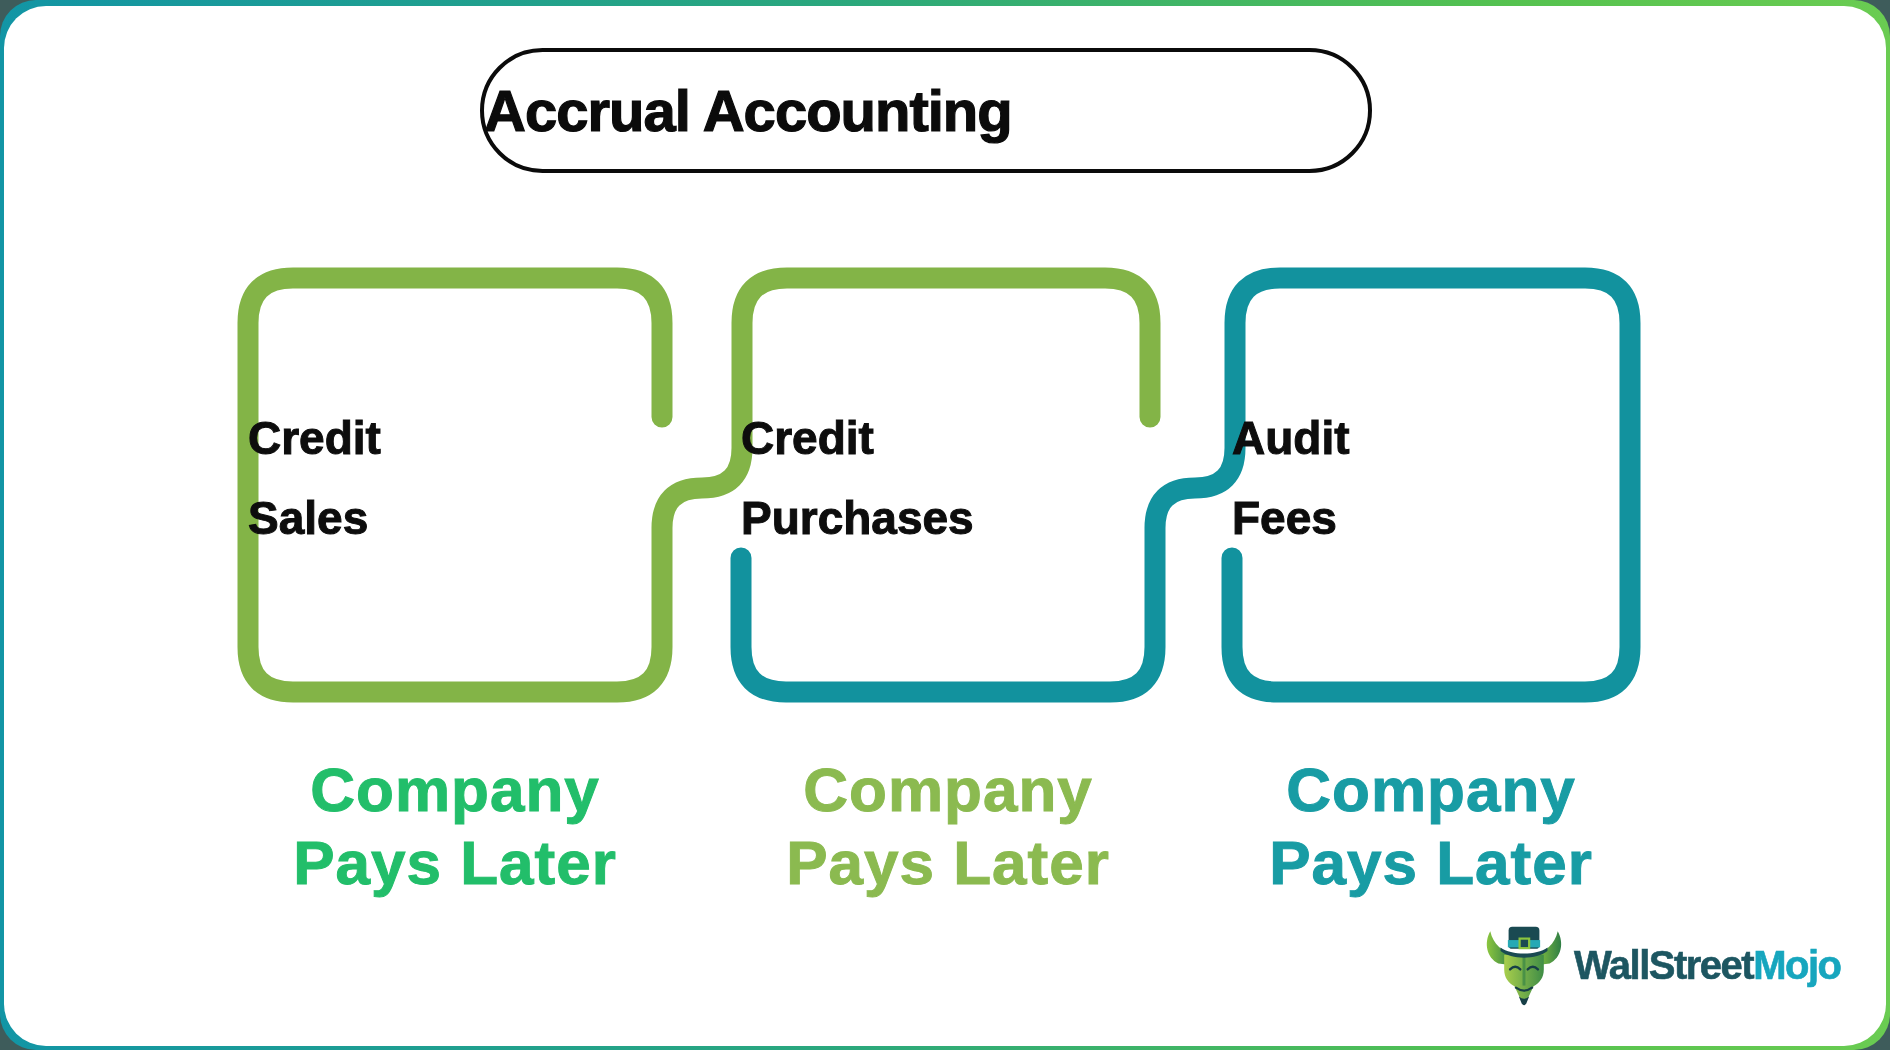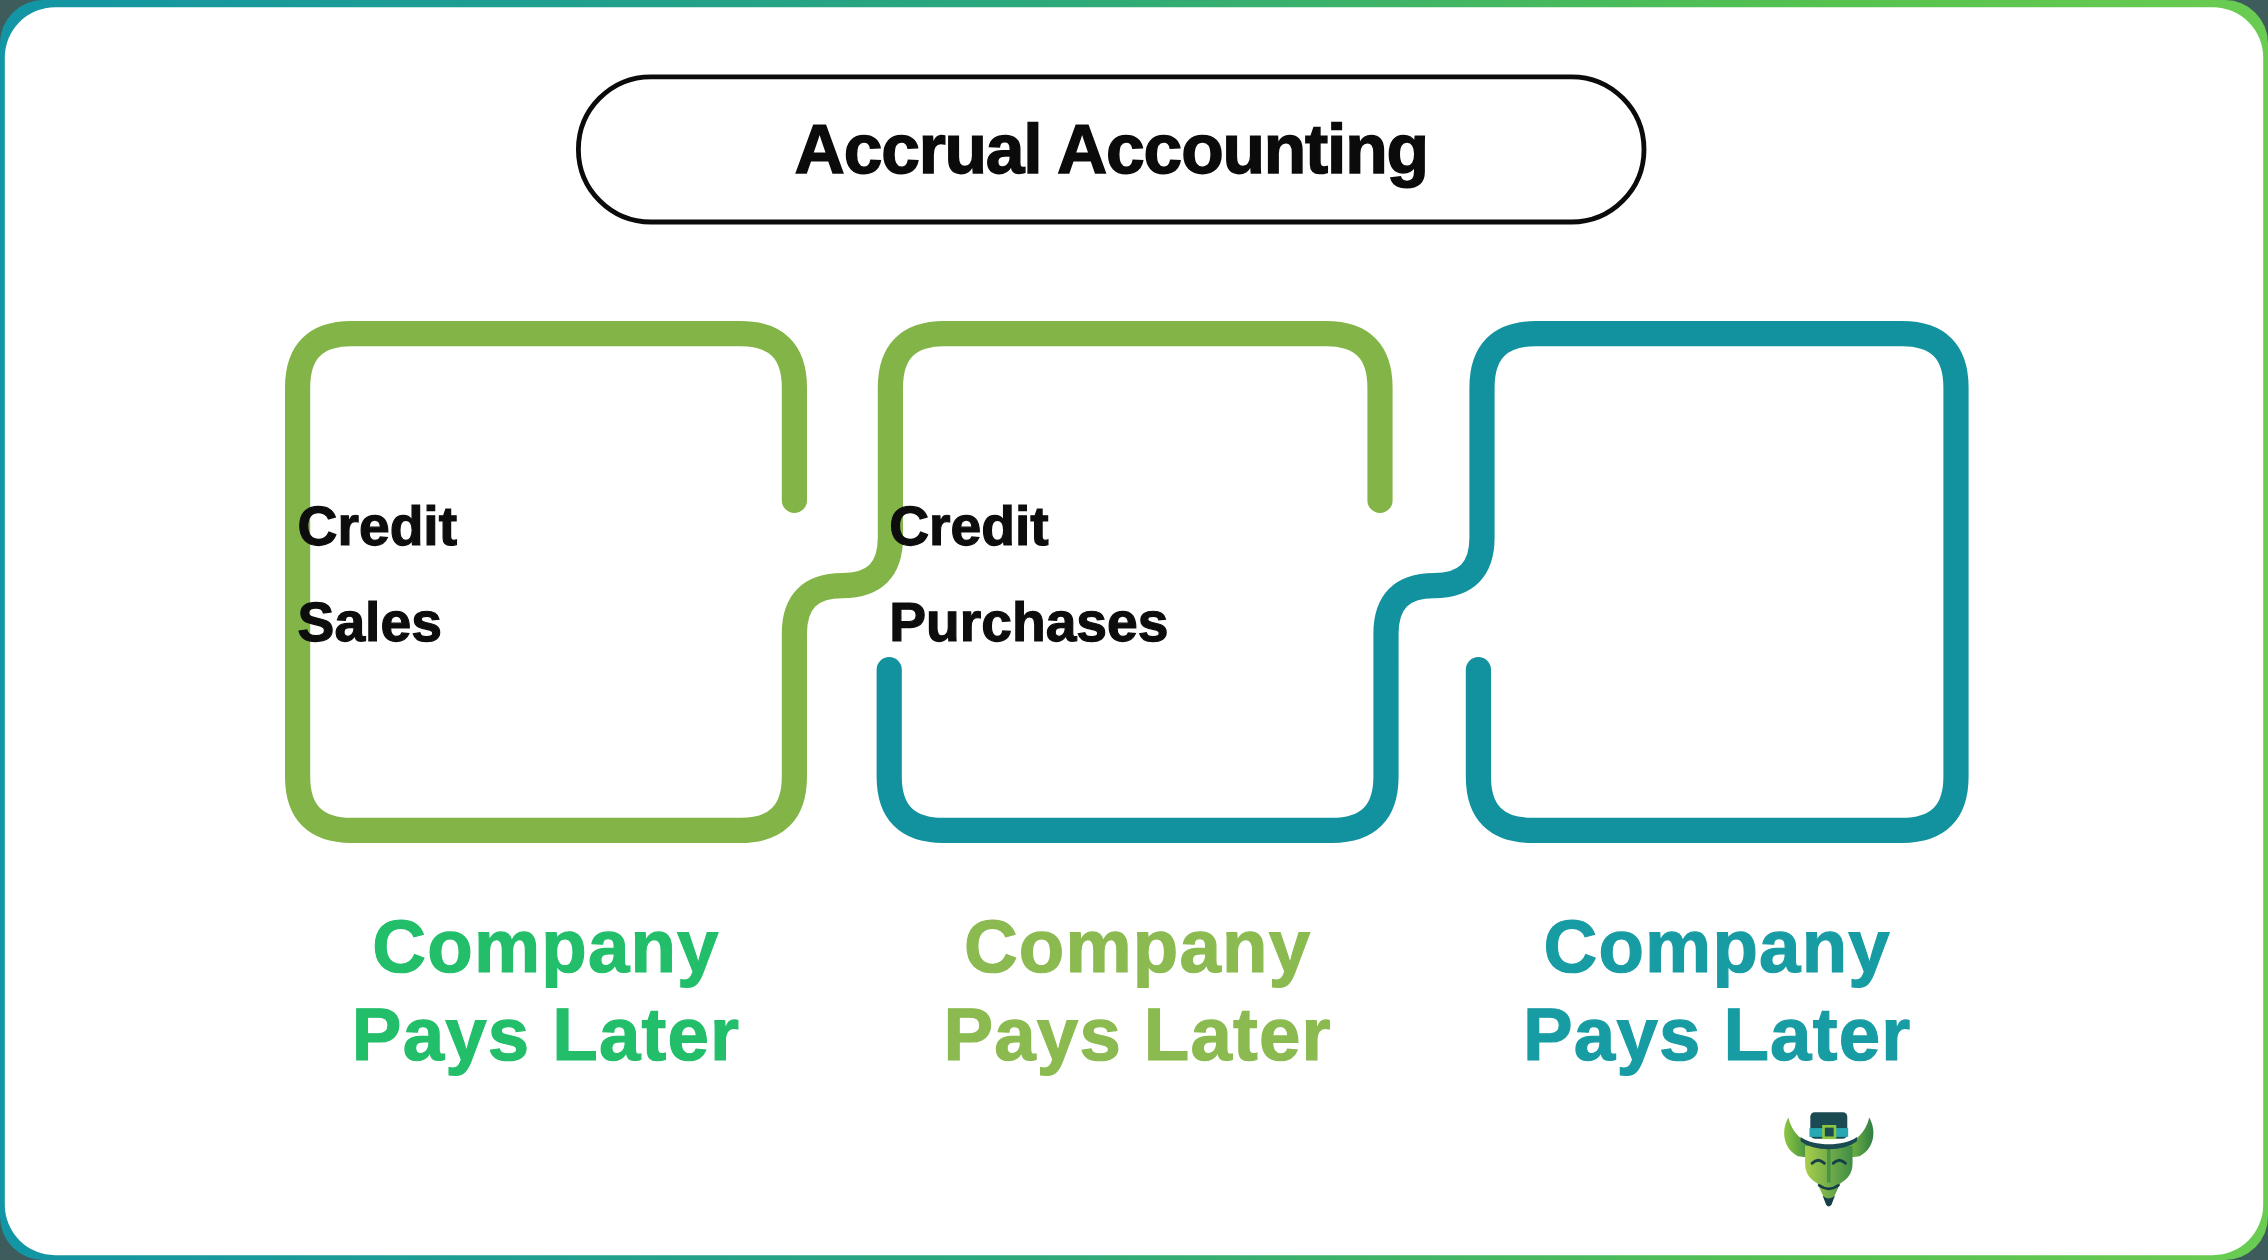--- a/index.html
+++ b/index.html
@@ -15,25 +15,25 @@
     position:absolute;inset:0;
     border-radius:36px;
     background:linear-gradient(90deg,#1295A5 0%,#2BA87C 45%,#55C24F 80%,#6ACC52 100%);
   }
   .card{
     position:absolute;left:4px;right:4px;top:6px;bottom:4px;
     background:#FFFFFF;
     border-radius:42px;
   }
   .title-pill{
-    position:absolute;left:480px;top:62px;width:892px;height:125px;
+    position:absolute;left:480px;top:48px;width:892px;height:125px;
     box-sizing:border-box;
     border:4px solid #0B0B0B;
     border-radius:63px;
-    display:flex;align-items:center;justify-content:center;
+    display:flex;align-items:center;
     background:#FFFFFF;
   }
   .title-text{
     font-size:58px;font-weight:700;letter-spacing:-1px;
     color:#0B0B0B;-webkit-text-stroke:1.2px #0B0B0B;
     white-space:nowrap;
   }
   .diagram-svg{position:absolute;left:0;top:0;}
   .box-label{
     position:absolute;top:398px;
@@ -98,20 +98,22 @@
              H 1585 Q 1630 278 1630 323
              V 647 Q 1630 692 1585 692
              H 1277 Q 1232 692 1232 647
              V 558" stroke-width="21" stroke-linecap="round" stroke="#12929E"></path>
   </svg>
 
   <div class="box-label w1">Credit
 Sales</div>
   <div class="box-label w2">Credit
 Purchases</div>
+  <div class="box-label w3">Audit
+Fees</div>
 
   <div class="sublabel w1" style="color: rgb(34, 190, 106);">Company
 Pays Later</div>
   <div class="sublabel w2" style="color: rgb(139, 186, 80);">Company
 Pays Later</div>
   <div class="sublabel w3" style="color: rgb(24, 156, 164);">Company
 Pays Later</div>
 
   <div class="logo">
     <svg width="88" height="88" viewBox="0 0 110 120">
@@ -135,15 +137,18 @@
       <path d="M53 46 h4 v42 h-4 Z" fill="#2F7E45" opacity="0.6"></path>
       <path d="M36 66 Q43 59 50 66" stroke="#173F47" stroke-width="3.2" fill="none" stroke-linecap="round"></path>
       <path d="M60 66 Q67 59 74 66" stroke="#173F47" stroke-width="3.2" fill="none" stroke-linecap="round"></path>
       <path d="M44 91 Q55 99 66 91" stroke="#173F47" stroke-width="3" fill="none" stroke-linecap="round"></path>
       <path d="M48 103 Q55 109 62 103 L58 113 Q55 117 52 113 Z" fill="#173F47"></path>
       <rect x="34" y="8" width="42" height="30" rx="5" fill="#1A4A52"></rect>
       <rect x="33" y="26" width="44" height="10" fill="#27A9B5"></rect>
       <rect x="49" y="24" width="13" height="13" fill="#1A4A52" stroke="#8CC63F" stroke-width="3"></rect>
       <path d="M23 36 C38 47 72 47 87 36 L87 41 C72 53 38 53 23 41 Z" fill="#1A4A52"></path>
     </svg>
+    <div class="logo-text">
+      <span style="color: rgb(29, 86, 97);">WallStreet</span><span style="color: rgb(23, 166, 190);">Mojo</span>
+    </div>
   </div>
 
 </div>
 
 </body></html>

